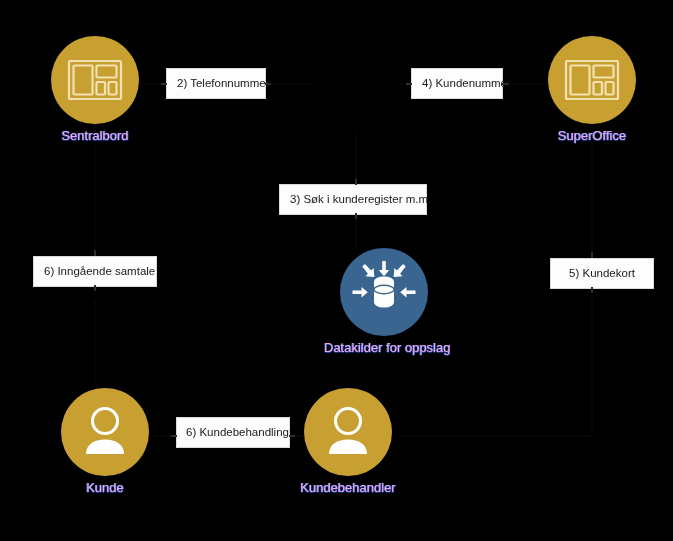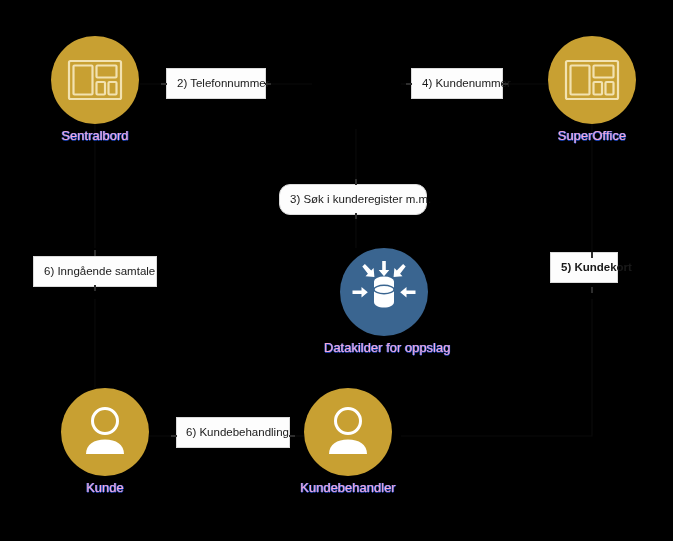--- a/index.html
+++ b/index.html
@@ -204,29 +204,29 @@
   </div>
 
   <div class="edge-label" style="left:33px; top:256px; width:124px;">6) Inngående samtale</div>
   <div class="nub v" style="left:94px; top:250px;"></div>
   <div class="nub v" style="left:94px; top:285px;"></div>
 
   <div class="edge-label" style="left:166px; top:68px; width:100px;">2) Telefonnummer</div>
   <div class="nub h" style="left:161px; top:83px;"></div>
   <div class="nub h" style="left:265px; top:83px;"></div>
 
-  <div class="edge-label" style="left:279px; top:184px; width:148px;border-radius:11px;">3) Søk i kunderegister m.m.</div>
+  <div class="edge-label" style="left:279px; top:184px; width:148px;">3) Søk i kunderegister m.m.</div>
   <div class="nub v" style="left:355px; top:179px;"></div>
   <div class="nub v" style="left:355px; top:213px;"></div>
 
   <div class="edge-label" style="left:411px; top:68px; width:92px;">4) Kundenummer</div>
   <div class="nub h" style="left:406px; top:83px;"></div>
   <div class="nub h" style="left:502px; top:83px;"></div>
 
-  <div class="edge-label" style="left:550px; top:252px; width:68px;font-weight:bold;">5) Kundekort</div>
+  <div class="edge-label" style="left:550px; top:258px; width:104px;">5) Kundekort</div>
   <div class="nub v" style="left:591px; top:252px;"></div>
   <div class="nub v" style="left:591px; top:287px;"></div>
 
   <div class="edge-label" style="left:176px; top:417px; width:114px;padding-left:9px;">6) Kundebehandling</div>
   <div class="nub h" style="left:171px; top:435px;"></div>
   <div class="nub h" style="left:289px; top:435px;"></div>
 
 </div>
 
 </body></html>

